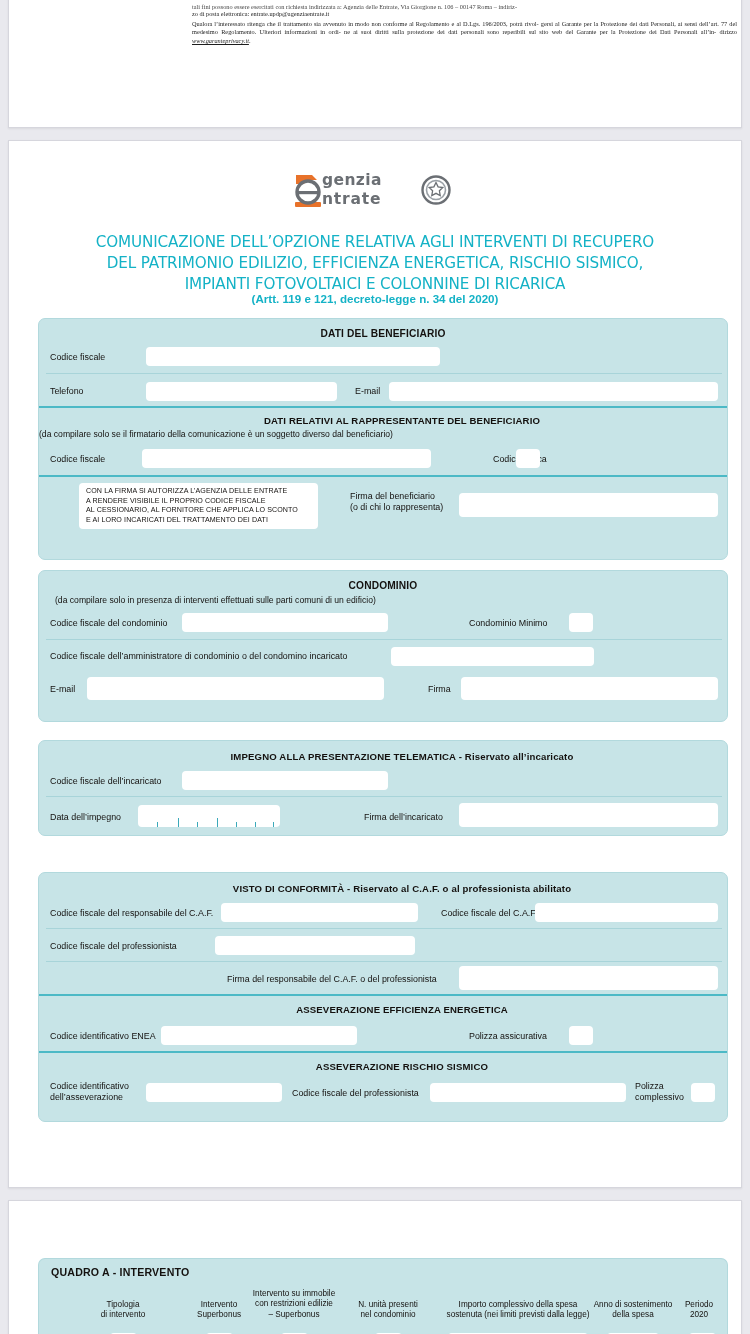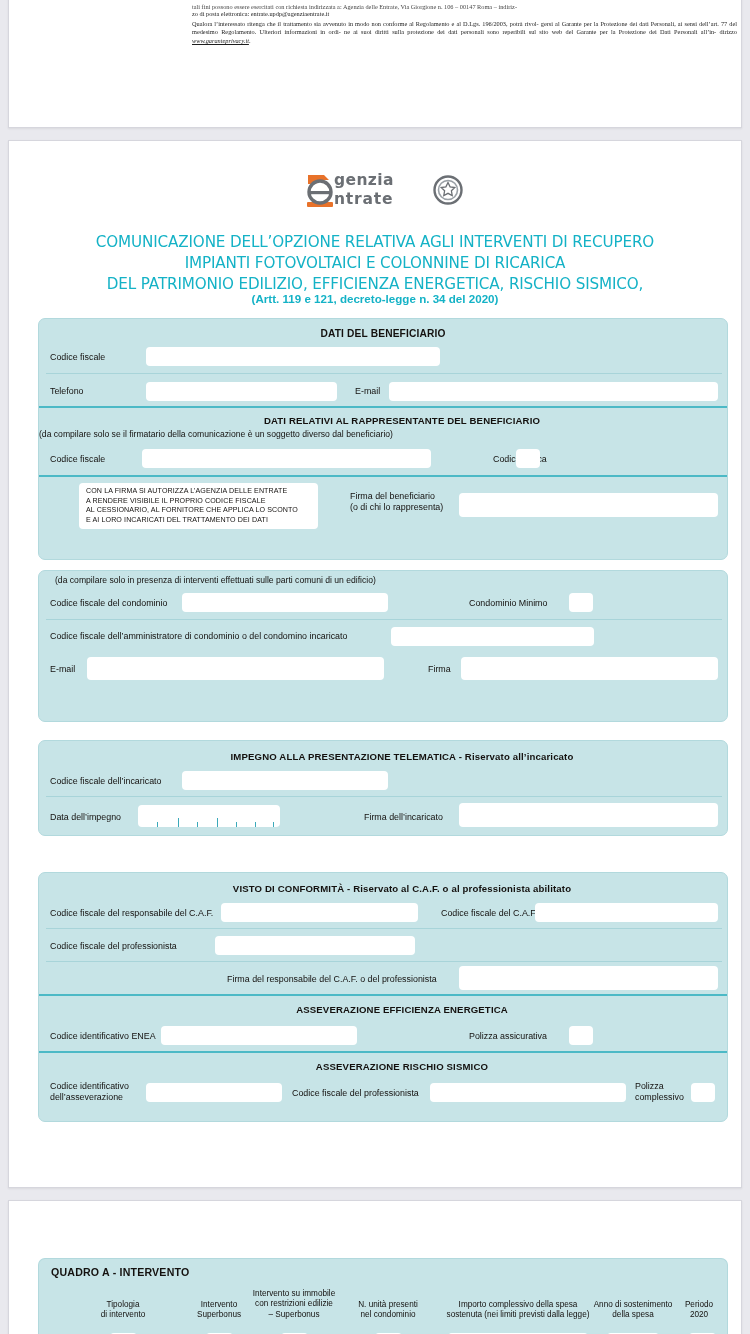--- a/index.html
+++ b/index.html
@@ -28,21 +28,21 @@
     font-family: "Liberation Serif", serif;
     font-size: 6.3px; line-height: 8.7px; color: #1d1d1d;
     text-align: justify;
   }
   .privacy p { margin-bottom: 1px; }
   .privacy .u { text-decoration: underline; font-style: italic; }
   .privacy .clip { display: block; height: 7px; overflow: hidden; opacity: .85; }
 
   
   .logo-wrap {
-    position: absolute; left: 304px; top: 170px;
+    position: absolute; left: 292px; top: 170px;
     width: 160px; height: 44px;
   }
   .logo-text {
     position: absolute; left: 30px; top: 1px;
     font-family: "DejaVu Sans", sans-serif;
     font-weight: bold; font-size: 15.5px; letter-spacing: .4px;
     color: #6b6f74; line-height: 19px;
   }
   .logo-text .l2 { letter-spacing: .8px; }
   .logo-mark { position: absolute; left: 0; top: 2px; }
@@ -162,22 +162,22 @@
     </div>
     <svg class="logo-emblem" width="32" height="32" viewBox="0 0 32 32">
       <circle cx="16" cy="16" r="13.5" fill="none" stroke="#6b6f74" stroke-width="2.4"></circle>
       <circle cx="16" cy="16" r="9.5" fill="none" stroke="#9aa0a6" stroke-width="1.6"></circle>
       <path d="M16 8.5 l2.1 4.3 4.7.7-3.4 3.3.8 4.7-4.2-2.2-4.2 2.2.8-4.7-3.4-3.3 4.7-.7z" fill="#ffffff" stroke="#6b6f74" stroke-width="1.3"></path>
     </svg>
   </div>
 
   <div class="doc-title">
     <div>COMUNICAZIONE DELL’OPZIONE RELATIVA AGLI INTERVENTI DI RECUPERO</div>
+    <div>DEL PATRIMONIO EDILIZIO, EFFICIENZA ENERGETICA, RISCHIO SISMICO,</div>
     <div>IMPIANTI FOTOVOLTAICI E COLONNINE DI RICARICA</div>
-    <div>DEL PATRIMONIO EDILIZIO, EFFICIENZA ENERGETICA, RISCHIO SISMICO,</div>
   </div>
   <div class="doc-subtitle">(Artt. 119 e 121, decreto-legge n. 34 del 2020)</div>
 
   <div class="block" style="top:318px; height:242px;">
     <div class="sect-title" style="margin-top:9px;">DATI DEL BENEFICIARIO</div>
 
     <div class="row" style="height:34px;">
       <div class="lbl" style="position:absolute; left:11px; top:13px;">Codice fiscale</div>
       <div class="fld" style="position:absolute; left:107px; top:8px; width:294px;"></div>
     </div>
@@ -212,20 +212,21 @@
       </div>
       <div class="lbl two" style="position:absolute; left:311px; top:14px; width:120px;">
         <div>Firma del beneficiario</div>
         <div>(o di chi lo rappresenta)</div>
       </div>
       <div class="fld" style="position:absolute; left:420px; top:16px; width:259px; height:24px;"></div>
     </div>
   </div>
 
   <div class="block" style="top:570px; height:152px;">
+    <div class="sect-title" style="margin-top:9px;">CONDOMINIO</div>
     <div class="sect-sub" style="margin-top:4px;padding-left:16px;">(da compilare solo in presenza di interventi effettuati sulle parti comuni di un edificio)</div>
 
     <div class="row" style="height:34px;">
       <div class="lbl" style="position:absolute; left:11px; top:13px;">Codice fiscale del condominio</div>
       <div class="fld" style="position:absolute; left:143px; top:8px; width:206px;"></div>
       <div class="lbl" style="position:absolute; left:430px; top:13px;">Condominio Minimo</div>
       <div class="fld" style="position:absolute; left:530px; top:8px; width:24px;"></div>
     </div>
     <div class="sect-rule thin" style="width:676px; margin:0 7px;"></div>
     <div class="row" style="height:31px;">

